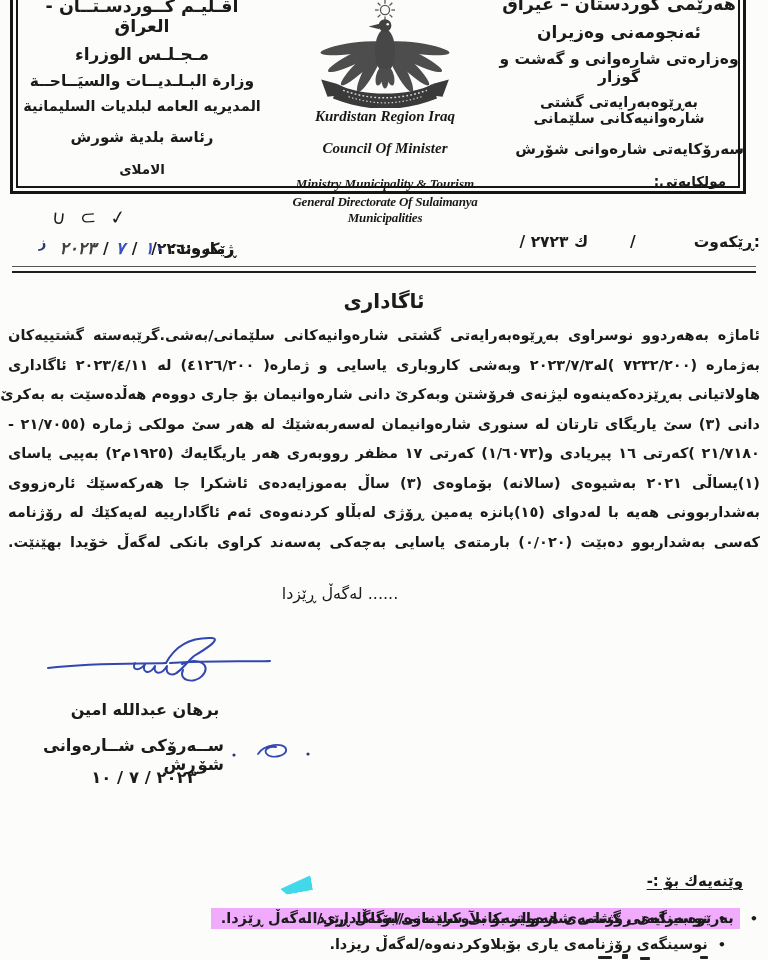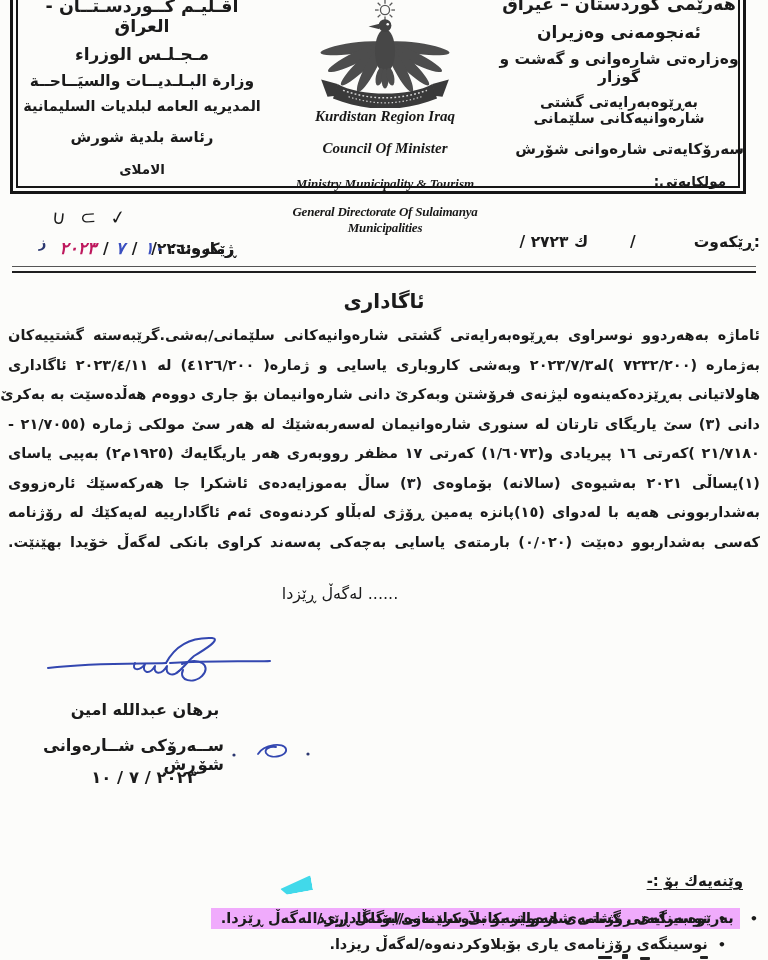--- a/index.html
+++ b/index.html
@@ -22,36 +22,36 @@
   .ar6{font-size:13.5px;font-weight:bold;}
   .ku5{text-align:right;padding-right:6px;}
   .ku6{text-align:right;padding-right:24px;font-weight:600;}
 
   .emblem{position:absolute;left:312px;top:-4px;width:146px;height:112px;}
   .col-en{position:absolute;left:262px;top:108px;width:246px;text-align:center;
           font-family:"Liberation Serif",serif;font-weight:bold;font-style:italic;color:#181818;}
   .en1{font-size:15px;}
   .en2{font-size:15px;margin-top:15px;}
   .en3{font-size:13px;margin-top:19px;}
-  .en4{font-size:13px;margin-top:12px;letter-spacing:-0.2px;}
+  .en4{font-size:13px;margin-top:2px;letter-spacing:-0.2px;}
 
   
   .pen{color:#3a4fc0;}
   .pen-marks{position:absolute;left:52px;top:206px;font-size:19px;display:flex;gap:14px;}
   .pen-marks span{display:inline-block;}
   .pm1{transform:rotate(6deg);}
   .pm2{transform:rotate(-4deg);}
   .pm3{transform:rotate(-8deg);}
 
   .ref-number{position:absolute;left:10px;top:216px;width:224px;direction:rtl;
               font-size:15.5px;font-weight:600;margin-top:24px;}
   .ref-date-left{position:absolute;left:10px;top:238px;width:226px;direction:rtl;
                  display:flex;align-items:baseline;gap:7px;font-size:15.5px;font-weight:600;}
   .hand{font-style:italic;font-weight:bold;font-size:17px;}
-  .hand-dark{color:#be185d;letter-spacing:2px;}
+  .hand-dark{color:#404040;letter-spacing:2px;}
   .zmark{color:#2c3870;transform:translateY(-7px) rotate(-6deg);font-size:14px;margin-right:6px;}
 
   .ref-right{position:absolute;right:8px;top:233px;width:270px;display:flex;
              justify-content:flex-end;align-items:baseline;font-size:15.5px;font-weight:600;}
   .ref-right .val{direction:rtl;}
   .ref-right .slash{margin:0 58px 0 42px;}
 
   .hrule{position:absolute;left:12px;top:266px;width:744px;height:3.5px;
          border-top:1.5px solid #555;border-bottom:2.5px solid #1f1f1f;}
 

